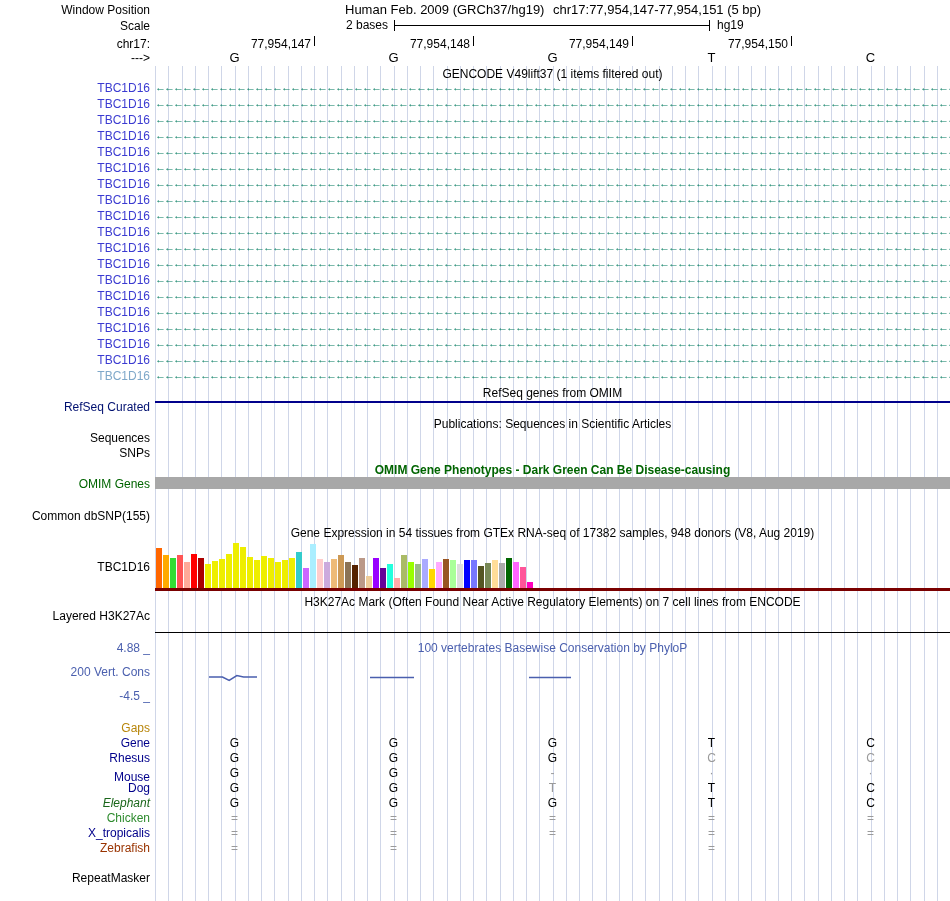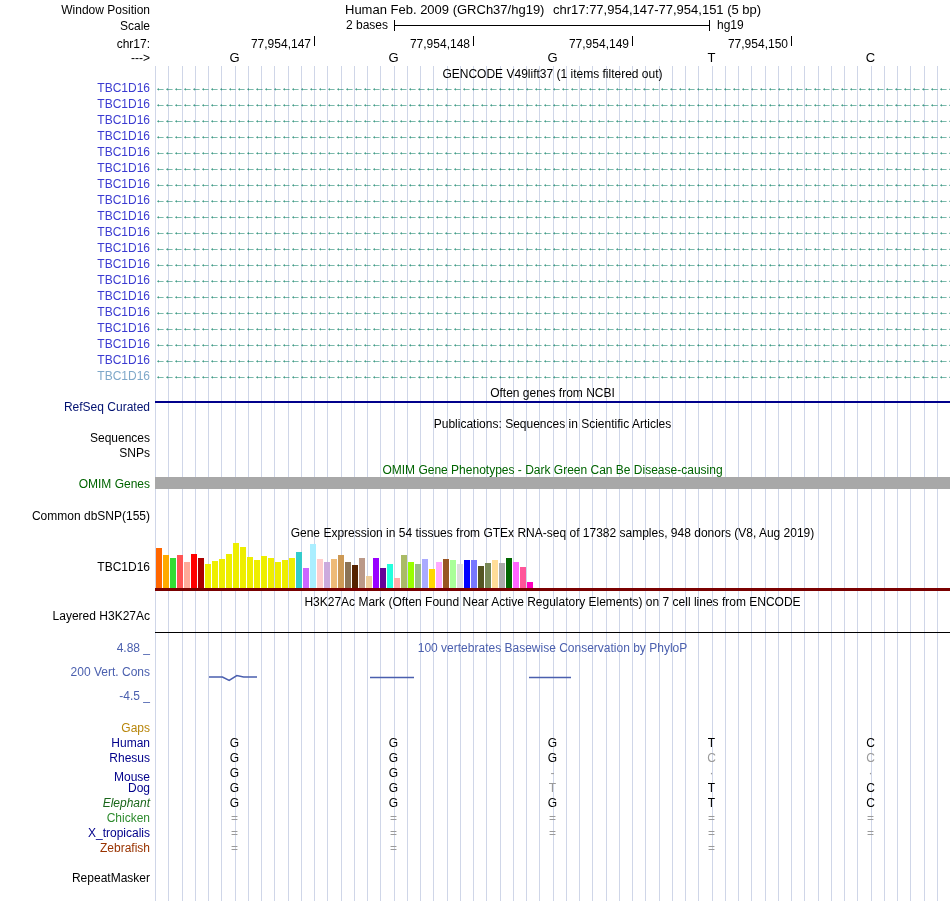--- a/index.html
+++ b/index.html
@@ -135,29 +135,29 @@
       <div class="tx-row" style="top: 353px;">
         <span class="tx-label" style="color: rgb(59, 59, 209);">TBC1D16</span>
         <span class="tx-line" style="color: rgb(0, 122, 94);">←←←←←←←←←←←←←←←←←←←←←←←←←←←←←←←←←←←←←←←←←←←←←←←←←←←←←←←←←←←←←←←←←←←←←←←←←←←←←←←←←←←←←←←←←←←←←←←←←←←←←←←←←←←←←←←←←←←←←←←←←←←←←←←←←←←←←←←←←←←←</span>
       </div>
       <div class="tx-row" style="top: 369px;">
         <span class="tx-label" style="color: rgb(127, 168, 201);">TBC1D16</span>
         <span class="tx-line" style="color: rgb(0, 122, 94);">←←←←←←←←←←←←←←←←←←←←←←←←←←←←←←←←←←←←←←←←←←←←←←←←←←←←←←←←←←←←←←←←←←←←←←←←←←←←←←←←←←←←←←←←←←←←←←←←←←←←←←←←←←←←←←←←←←←←←←←←←←←←←←←←←←←←←←←←←←←←</span>
       </div>
     </div>
 
-  <span class="ctitle" style="top:386px">Often genes from NCBI</span>
+  <span class="ctitle" style="top:386px">RefSeq genes from OMIM</span>
   <div class="hline" id="refseq-line" style="top: 401px; height: 2px; background: rgb(0, 0, 139);"></div>
   <span class="side-label" id="refseq-label" style="top: 400px; color: rgb(0, 16, 112);">RefSeq Curated</span>
 
   <span class="ctitle" style="top:417px">Publications: Sequences in Scientific Articles</span>
   <span class="side-label" style="top:431px">Sequences</span>
   <span class="side-label" style="top:446px">SNPs</span>
 
-  <span class="ctitle" id="omim-title" style="top: 463px; color: rgb(0, 100, 0);">OMIM Gene Phenotypes - Dark Green Can Be Disease-causing</span>
+  <span class="ctitle" id="omim-title" style="top: 463px; color: rgb(0, 100, 0); font-weight: bold;">OMIM Gene Phenotypes - Dark Green Can Be Disease-causing</span>
   <div class="hline" id="omim-bar" style="top: 477px; height: 12px; background: rgb(168, 168, 168);"></div>
   <span class="side-label" id="omim-label" style="top: 477px; color: rgb(0, 100, 0);">OMIM Genes</span>
 
   <span class="side-label" style="top:509px">Common dbSNP(155)</span>
 
   <span class="ctitle" style="top:526px">Gene Expression in 54 tissues from GTEx RNA-seq of 17382 samples, 948 donors (V8, Aug 2019)</span>
   <span class="side-label" style="top:560px">TBC1D16</span>
   <div id="gtex-bars" class="abs" style="left:156px;top:543px;width:400px;height:45px">
       <div class="gtex-bar" style="left: 0px; height: 40px; background: rgb(255, 102, 0);"></div>
       <div class="gtex-bar" style="left: 7px; height: 33px; background: rgb(255, 170, 0);"></div>
@@ -232,21 +232,21 @@
       </svg>
       <svg width="42" height="8" style="position: absolute; left: 529px; top: 674px;">
         <path d="M0 3.5 H42" stroke="#4a5fae" fill="none" stroke-width="1.5"></path>
       </svg>
     </div>
   <span class="side-label" id="cons-min" style="top: 689px; color: rgb(74, 95, 174);">-4.5 _</span>
 
   <span class="side-label" id="gaps-label" style="top: 721px; color: rgb(184, 134, 11);">Gaps</span>
   <div id="multiz-rows">
       <div class="mz-row" style="top: 736px;">
-        <span class="side-label" style="top: 0px; color: rgb(0, 0, 139);">Human</span>
+        <span class="side-label" style="top: 0px; color: rgb(0, 0, 139);">Gene</span>
         <span class="mz-base" style="left: 234.5px; color: rgb(0, 0, 0);">G</span>
         <span class="mz-base" style="left: 393.5px; color: rgb(0, 0, 0);">G</span>
         <span class="mz-base" style="left: 552.5px; color: rgb(0, 0, 0);">G</span>
         <span class="mz-base" style="left: 711.5px; color: rgb(0, 0, 0);">T</span>
         <span class="mz-base" style="left: 870.5px; color: rgb(0, 0, 0);">C</span>
       </div>
       <div class="mz-row" style="top: 751px;">
         <span class="side-label" style="top: 0px; color: rgb(0, 0, 139);">Rhesus</span>
         <span class="mz-base" style="left: 234.5px; color: rgb(0, 0, 0);">G</span>
         <span class="mz-base" style="left: 393.5px; color: rgb(0, 0, 0);">G</span>

